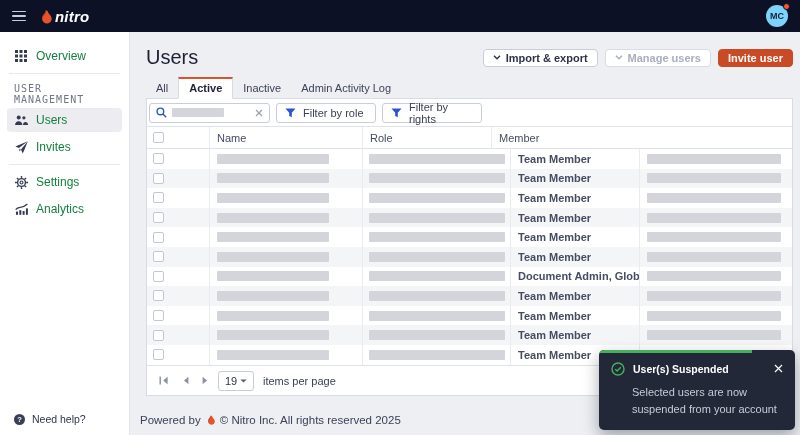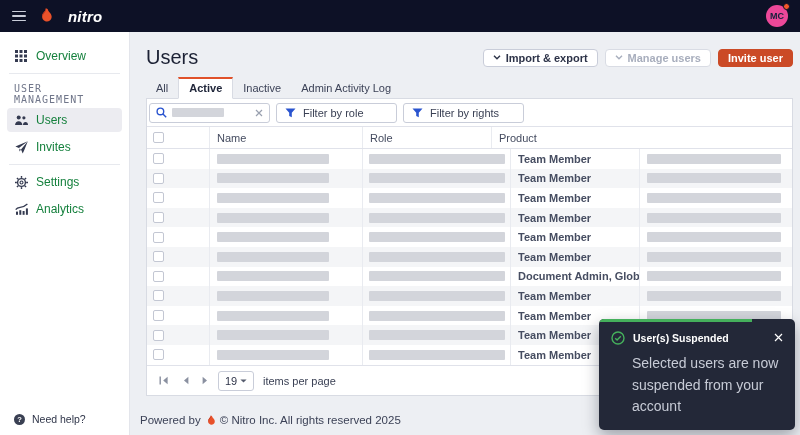--- a/index.html
+++ b/index.html
@@ -4,24 +4,24 @@
 <style>
   * { margin:0; padding:0; box-sizing:border-box; }
   html,body { width:800px; height:435px; }
   body { font-family:"Liberation Sans", sans-serif; background:#edeff3; overflow:hidden; }
   .screen { position:relative; width:800px; height:435px; background:#edeff3; }
 
   
   .topbar { height:32px; background:#0d1126; display:flex; align-items:center; padding:0 12px; }
   .hamburger { display:flex; flex-direction:column; gap:3px; width:14px; cursor:pointer; }
   .hamburger i { display:block; height:1.5px; background:#c9cdd9; border-radius:1px; }
-  .brand { display:flex; align-items:flex-start; gap:16px; margin-left:13px; }
+  .brand { display:flex; align-items:flex-end; gap:3px; margin-left:13px; }
   .brand-text { color:#ffffff; font-weight:700; font-style:italic; font-size:15px; letter-spacing:.2px; }
   .avatar { margin-left:auto; position:relative; width:22px; height:22px; border-radius:50%;
-            background:#ec4899; color:#14203a; font-size:9px; font-weight:700;
+            background:#7dd3fc; color:#14203a; font-size:9px; font-weight:700;
             display:flex; align-items:center; justify-content:center; cursor:pointer; }
   .avatar .dot { position:absolute; top:-2px; right:-2px; width:7px; height:7px; border-radius:50%;
                  background:#f2582a; border:1.5px solid #0d1126; }
 
   
   .app { display:flex; height:403px; }
   .sidebar { width:130px; background:#ffffff; border-right:1px solid #e3e5eb; position:relative; }
   .main { flex:1; position:relative; padding:0 7px 0 16px; }
 
   
@@ -55,21 +55,21 @@
 
   
   .panel { background:#fff; border:1px solid #d8dbe3; border-top:none; height:297px; }
 
   .filter-row { display:flex; align-items:center; gap:6px; height:27px; padding:0 0 0 2px; }
   .searchbox { width:121px; height:20px; border:1px solid #c9cdd9; border-radius:3px; display:flex;
                align-items:center; gap:5px; padding:0 6px; cursor:text; }
   .blob { display:inline-block; background:#d3d5db; border-radius:1px; }
   .search-blob { width:52px; height:9px; }
   .searchbox .clear { margin-left:auto; display:flex; cursor:pointer; }
-  .filter-select { width:121px; height:20px; border:1px solid #c9cdd9; border-radius:3px; display:flex;
+  .filter-select { width:100px; height:20px; border:1px solid #c9cdd9; border-radius:3px; display:flex;
                    align-items:center; gap:7px; padding:0 8px; font-size:11px; color:#3a4054; cursor:pointer; }
 
   
   .table { border-top:1px solid #e0e2ea; }
   .thead { display:flex; height:22px; align-items:center; font-size:11px; color:#454c60; border-bottom:1px solid #e0e2ea; }
   .trow { display:flex; height:19.6px; align-items:center; font-size:11px; color:#464d61; }
   .trow:nth-child(even) { background:#f4f5f7; }
   .td, .th { height:100%; display:flex; align-items:center; border-right:1px solid #e9ebf0; }
   .td:last-child, .th:last-child { border-right:none; }
   .col-check { width:63px; padding-left:6px; }
@@ -97,21 +97,21 @@
             font-size:11.5px; color:#3c4257; }
 
   
   .toast { position:absolute; right:5px; bottom:5px; width:196px; background:#232838; border-radius:5px;
            box-shadow:0 6px 16px rgba(10,14,30,.35); overflow:hidden; }
   .toast-progress { height:3px; background:#45b05c; }
   .toast-body { padding:9px 12px 12px; }
   .toast-titlerow { display:flex; align-items:center; gap:8px; }
   .toast-title { font-size:10.5px; font-weight:700; color:#ffffff; }
   .toast-close { margin-left:auto; display:flex; cursor:pointer; }
-  .toast-msg { margin-top:8px; margin-left:21px; font-size:14px; line-height:1.55; color:#c7cbd6; }
+  .toast-msg { margin-top:8px; margin-left:21px; font-size:11px; line-height:1.55; color:#c7cbd6; }
 </style>
 </head>
 <body>
 
 <div class="screen">
 
   <div class="topbar">
     <span class="hamburger">
         <i></i>
         <i></i>
@@ -282,21 +282,21 @@
           </div>
         </div>
 
         <div class="table">
           <div class="thead">
             <div class="th col-check">
                 <span class="checkbox"></span>
               </div>
             <div class="th col-name">Name</div>
             <div class="th col-role">Role</div>
-            <div class="th col-product">Product</div>
+            <div class="th col-product">Member</div>
           </div>
           <div id="tbody">
   <div class="trow">
     <div class="td col-check">
                   <span class="checkbox"></span>
                 </div>
     <div class="td col-name">
                   <span class="blob blob-name"></span>
                 </div>
     <div class="td col-email">

